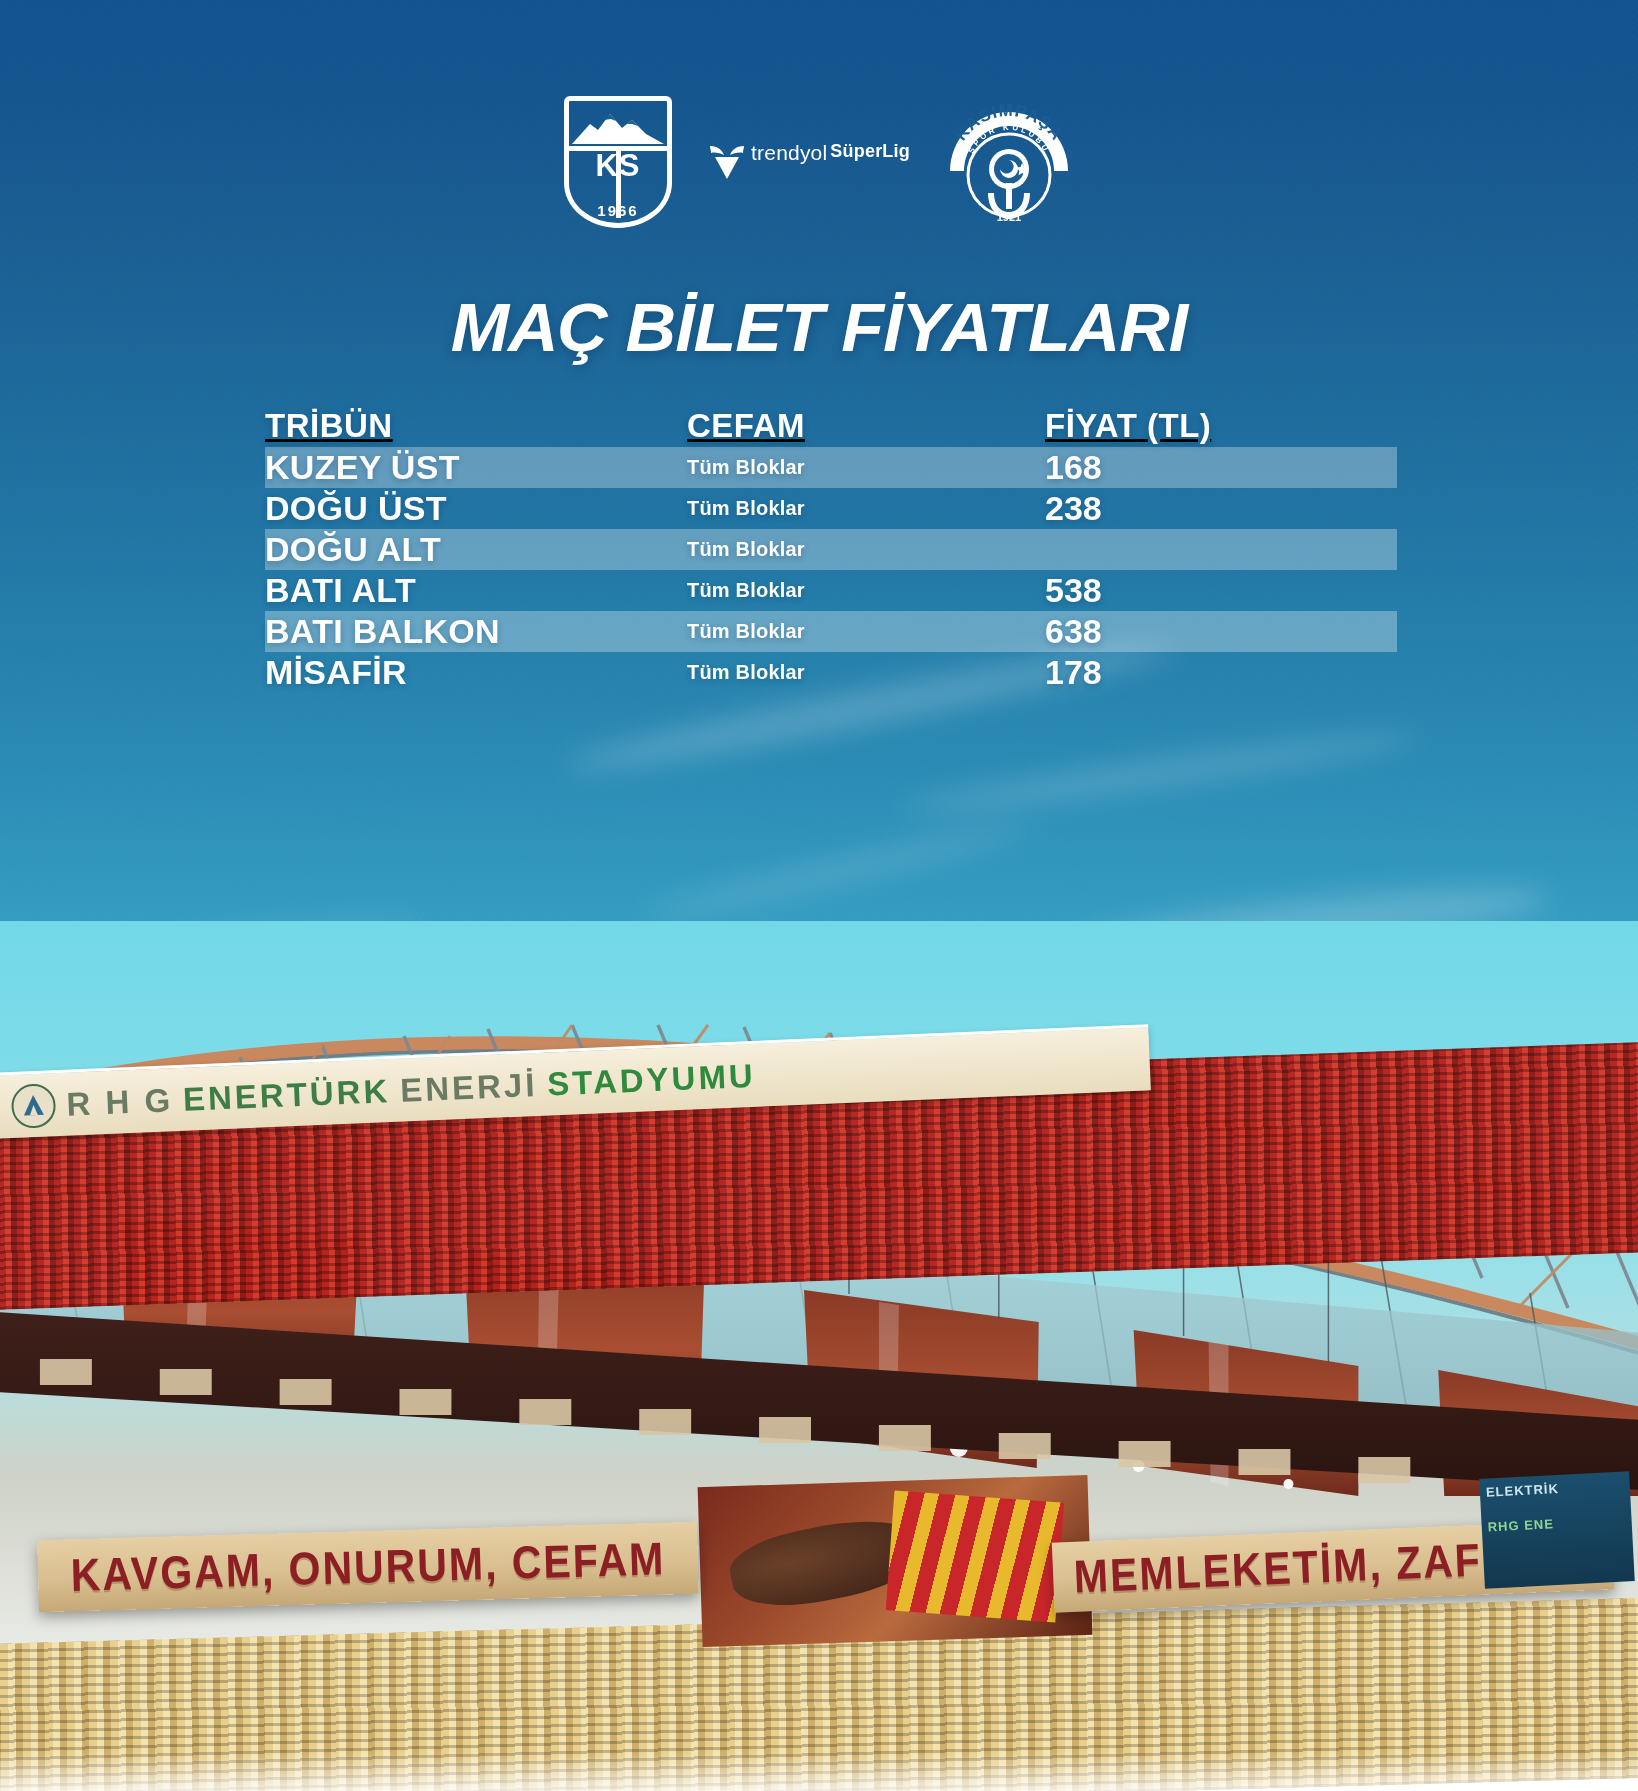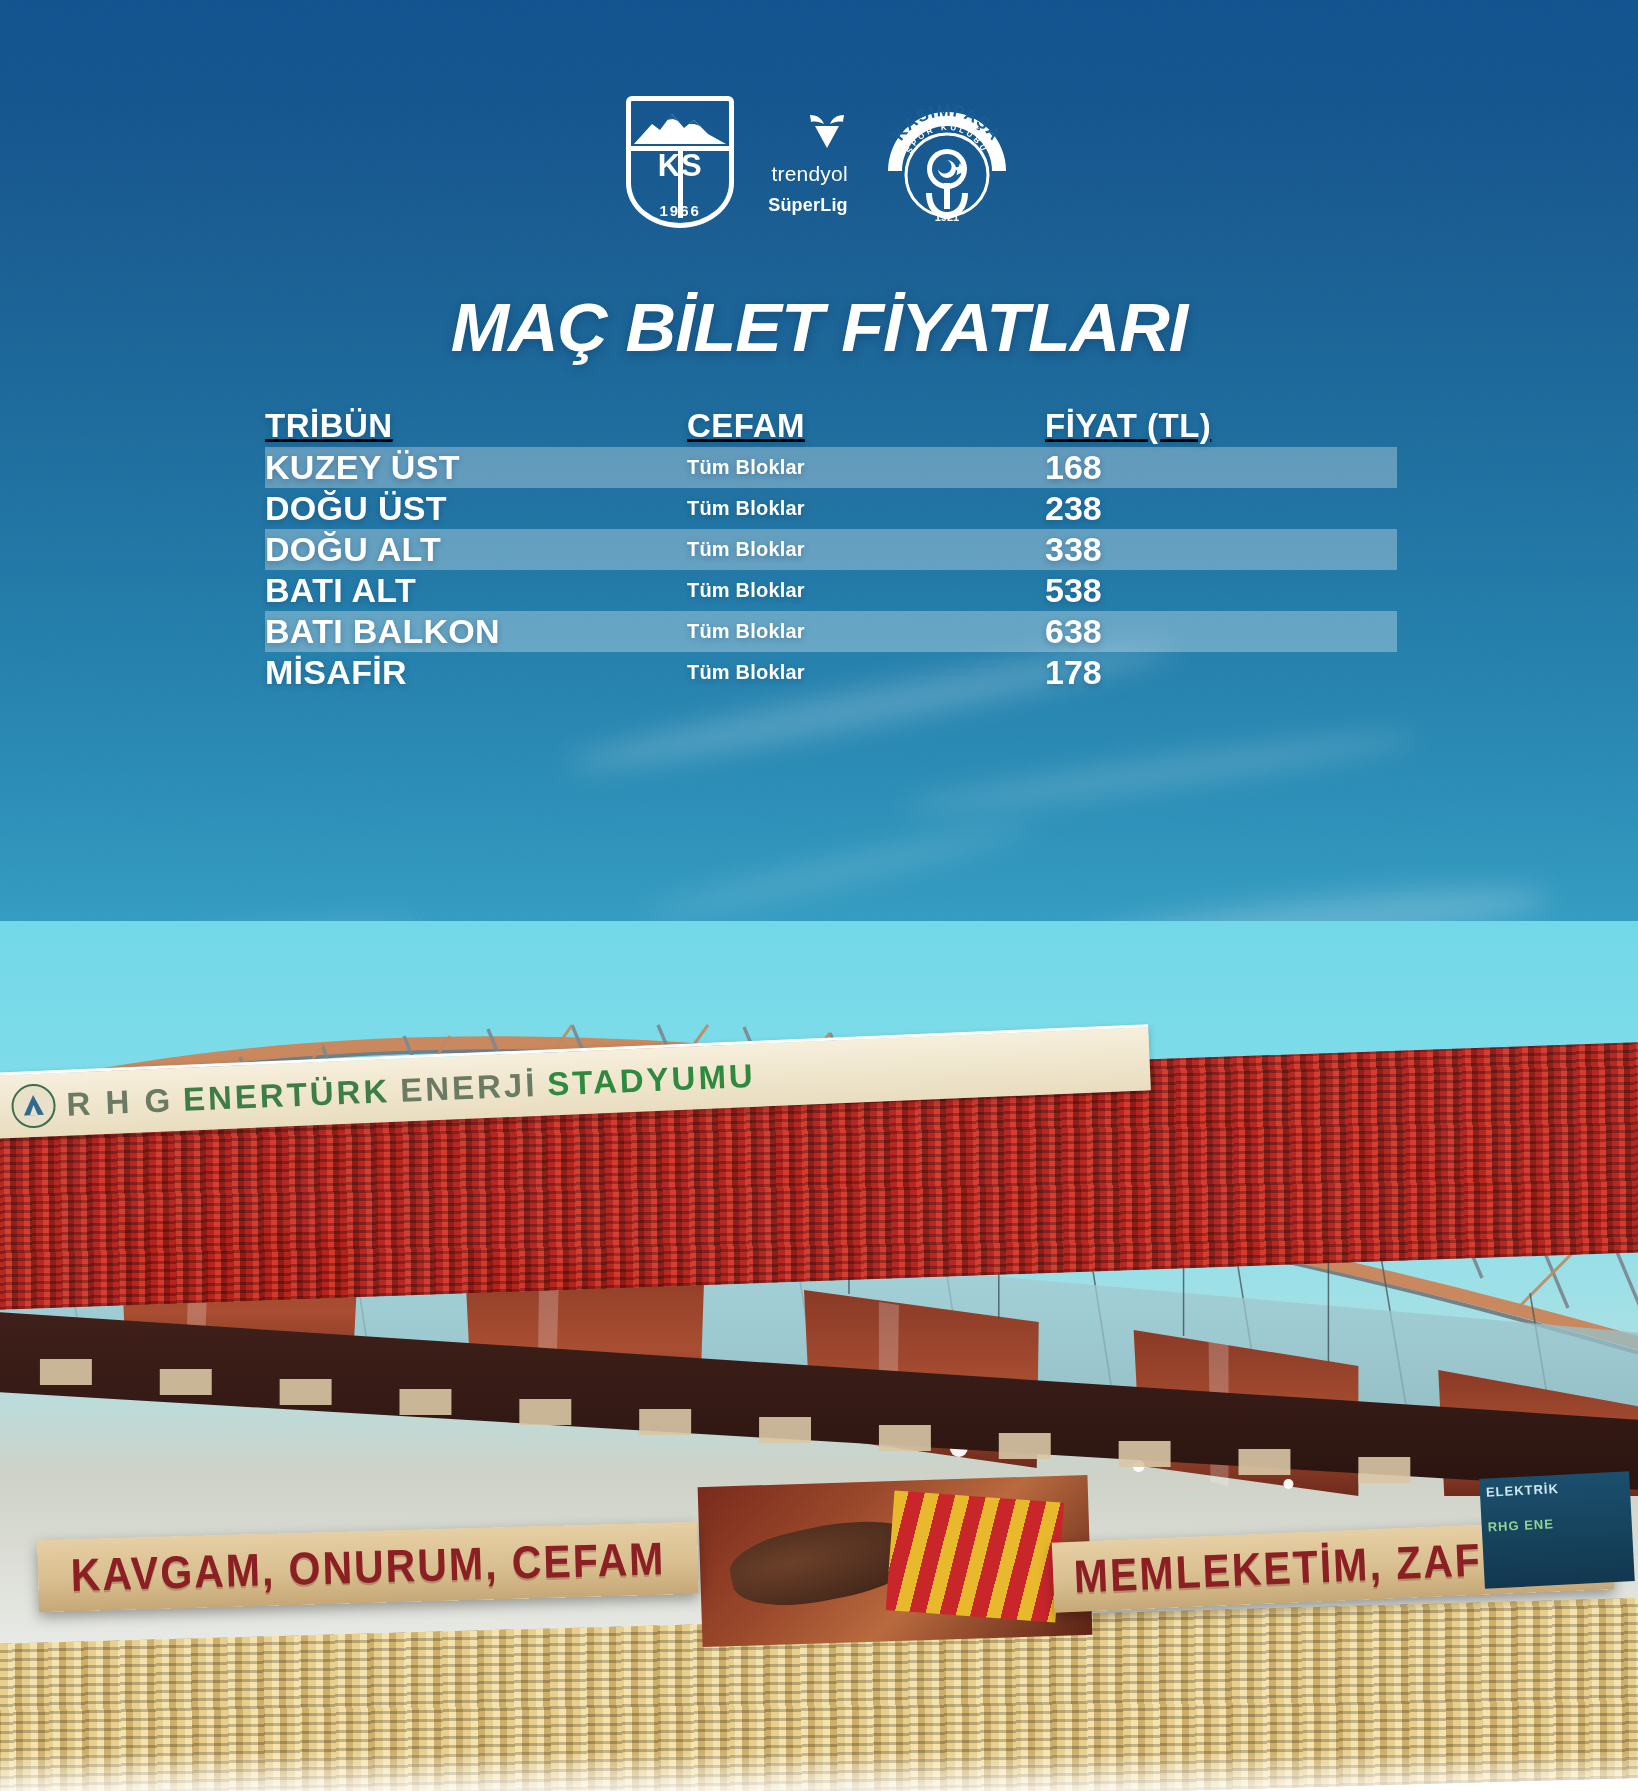--- a/index.html
+++ b/index.html
@@ -85,21 +85,21 @@
     text-align: center;
     font-size: 31px; font-weight: 700; color: #fff;
     letter-spacing: 1px; line-height: 1;
   }
   .crest-year {
     position: absolute; left: 0; right: 0; bottom: 9px;
     text-align: center; color: #fff;
     font-size: 15px; font-weight: 700; letter-spacing: 2px;
   }
 
-  .trendyol { display: flex; flex-direction: column; align-items: flex-end; gap: 12px; }
+  .trendyol { display: flex; flex-direction: row; align-items: flex-start; gap: 3px; }
   .trendyol .mark { width: 42px; height: 40px; }
   .trendyol .t1 { font-size: 21px; color: #fff; font-weight: 400; letter-spacing: .2px; line-height: 1; }
   .trendyol .t2 { font-size: 18px; color: #fff; font-weight: 700; letter-spacing: .2px; line-height: 1; }
 
   .kasimpasa { position: relative; width: 130px; height: 130px; }
 
   
   .title {
     position: absolute; left: 0; right: 0; top: 288px;
     text-align: center;
@@ -356,21 +356,20 @@
 
     <div class="trow">
       <div class="cell c-tribun">DOĞU ÜST</div>
       <div class="cell c-blok">Tüm Bloklar</div>
       <div class="cell c-fiyat">238</div>
     </div>
 
     <div class="trow band">
       <div class="cell c-tribun">DOĞU ALT</div>
       <div class="cell c-blok">Tüm Bloklar</div>
-      <div class="cell c-fiyat">338</div>
     </div>
 
     <div class="trow">
       <div class="cell c-tribun">BATI ALT</div>
       <div class="cell c-blok">Tüm Bloklar</div>
       <div class="cell c-fiyat">538</div>
     </div>
 
     <div class="trow band">
       <div class="cell c-tribun">BATI BALKON</div>

